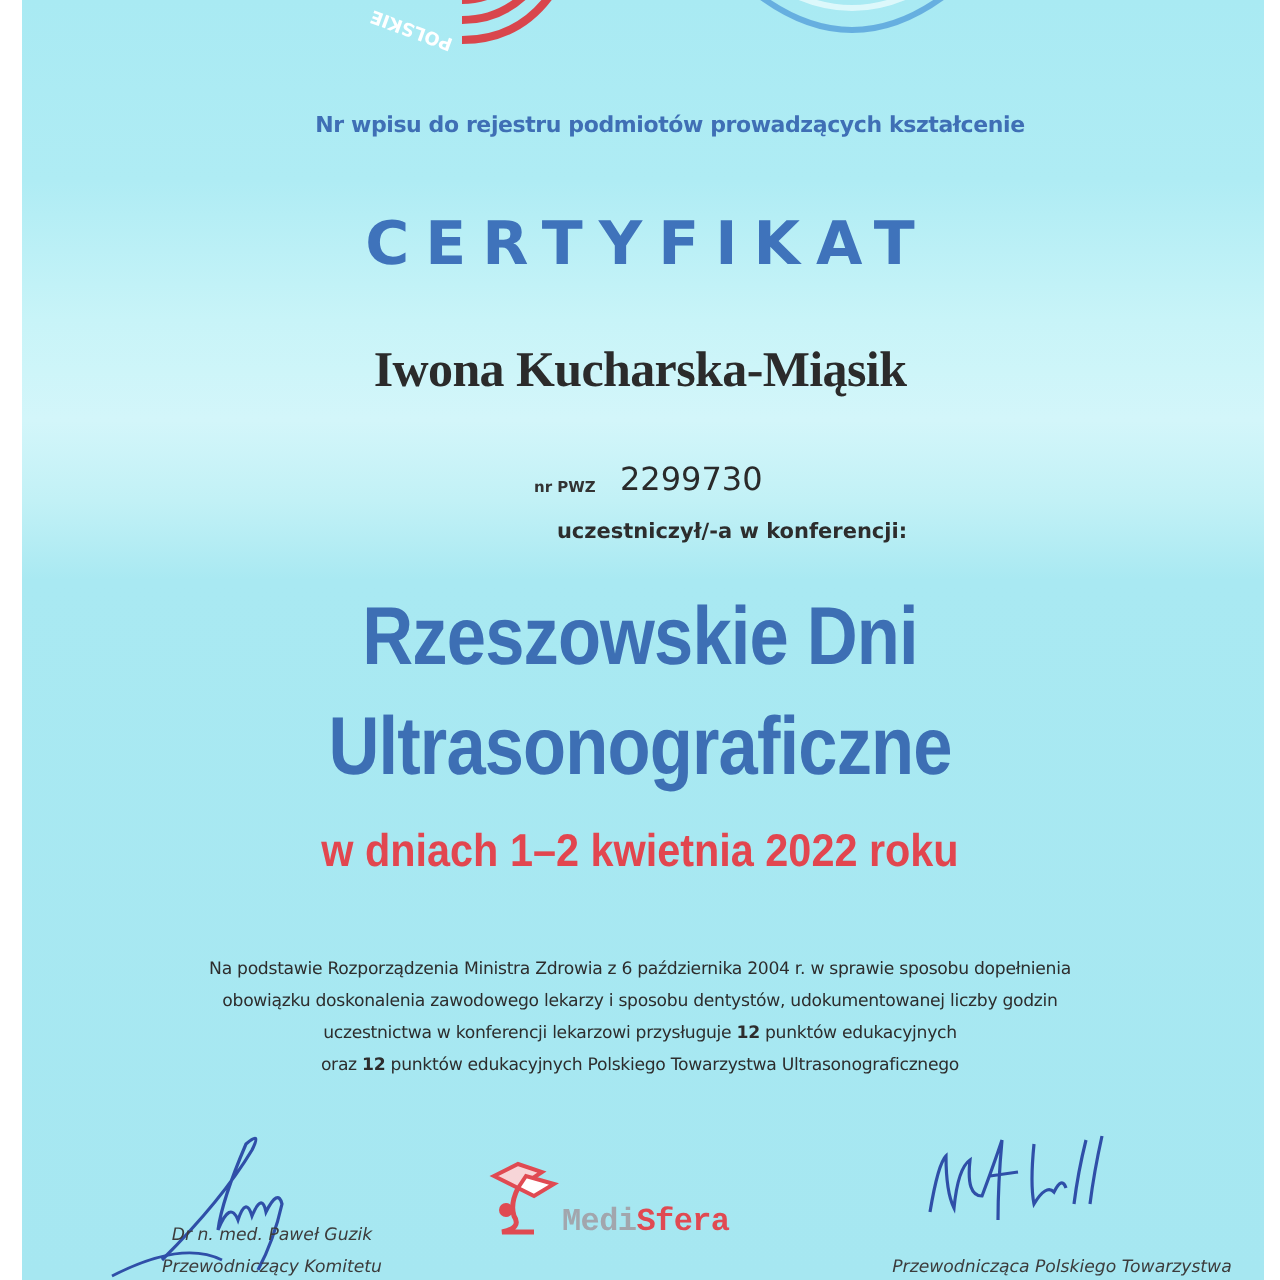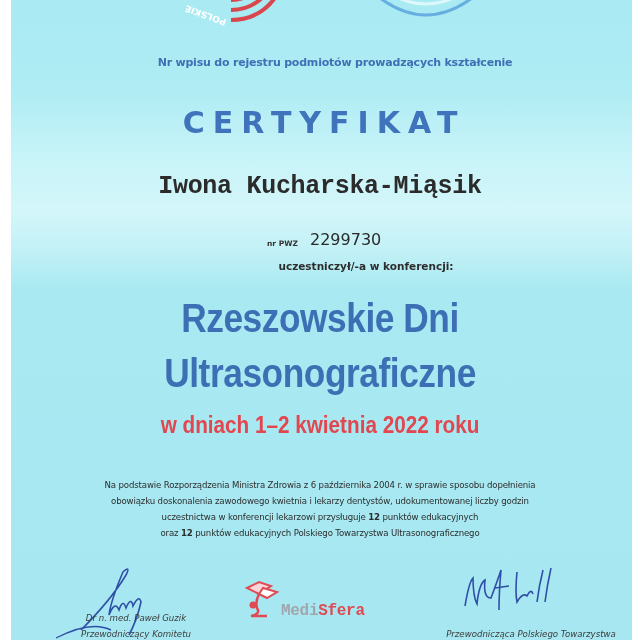--- a/index.html
+++ b/index.html
@@ -26,21 +26,21 @@
       font-size: 11px; letter-spacing: -0.2px; line-height: 20px;
     }
     .registry.l1 { top: 53px; padding-left: 15px; }
     .registry.l2 { top: 73px; }
 
     .cert-title {
       top: 105px; color: #3f73bb; font-family: "DejaVu Sans", sans-serif;
       font-weight: bold; font-size: 30px; letter-spacing: 8px;
     }
     .person-name {
-      top: 172px; color: #2b2b2b; font-family: Liberation Mono, monospace;
+      top: 172px; color: #2b2b2b; font-family: Liberation Serif, serif;
       font-weight: bold; font-size: 25px; letter-spacing: -0.3px;
     }
     .pwz-label {
       left: 256px; top: 239px; color: #333; font-family: "DejaVu Sans", sans-serif;
       font-weight: bold; font-size: 7.5px;
     }
     .pwz-number {
       left: 299px; top: 230px; color: #2a2a2a; font-family: "DejaVu Sans", sans-serif;
       font-size: 16px;
     }
@@ -104,21 +104,21 @@
 
   <div class="abs pwz-label">nr PWZ</div>
   <div class="abs pwz-number">2299730</div>
   <div class="center-line participated" style="left:-11px">uczestniczył/-a w konferencji:</div>
 
   <div class="center-line conf-title l1" style="left:-11px">Rzeszowskie Dni</div>
   <div class="center-line conf-title l2" style="left:-11px">Ultrasonograficzne</div>
   <div class="center-line conf-dates" style="left:-11px">w dniach 1–2 kwietnia 2022 roku</div>
 
   <div class="center-line body-text bt1" style="left:-11px">Na podstawie Rozporządzenia Ministra Zdrowia z 6 października 2004 r. w sprawie sposobu dopełnienia</div>
-  <div class="center-line body-text bt2" style="left:-11px">obowiązku doskonalenia zawodowego kwietnia i lekarzy dentystów, udokumentowanej liczby godzin</div>
+  <div class="center-line body-text bt2" style="left:-11px">obowiązku doskonalenia zawodowego lekarzy i sposobu dentystów, udokumentowanej liczby godzin</div>
   <div class="center-line body-text bt3" style="left:-11px">
     <span>uczestnictwa w konferencji lekarzowi przysługuje </span><b>12</b><span> punktów edukacyjnych</span>
   </div>
   <div class="center-line body-text bt4" style="left:-11px">
     <span>oraz </span><b>12</b><span> punktów edukacyjnych Polskiego Towarzystwa Ultrasonograficznego</span>
   </div>
 
   <svg class="abs" style="left:40px; top:560px; width:120px; height:80px;" viewBox="0 0 120 80">
     <path d="M30 70 Q60 40 75 15 Q80 5 72 12 Q60 40 58 55 Q64 40 68 50 Q72 38 75 48 Q80 36 82 46 Q88 34 90 42 Q86 60 78 75" stroke="#2f4fa8" stroke-width="1.6" fill="none"></path>
     <path d="M5 78 Q40 60 60 70" stroke="#2f4fa8" stroke-width="1.4" fill="none"></path>

